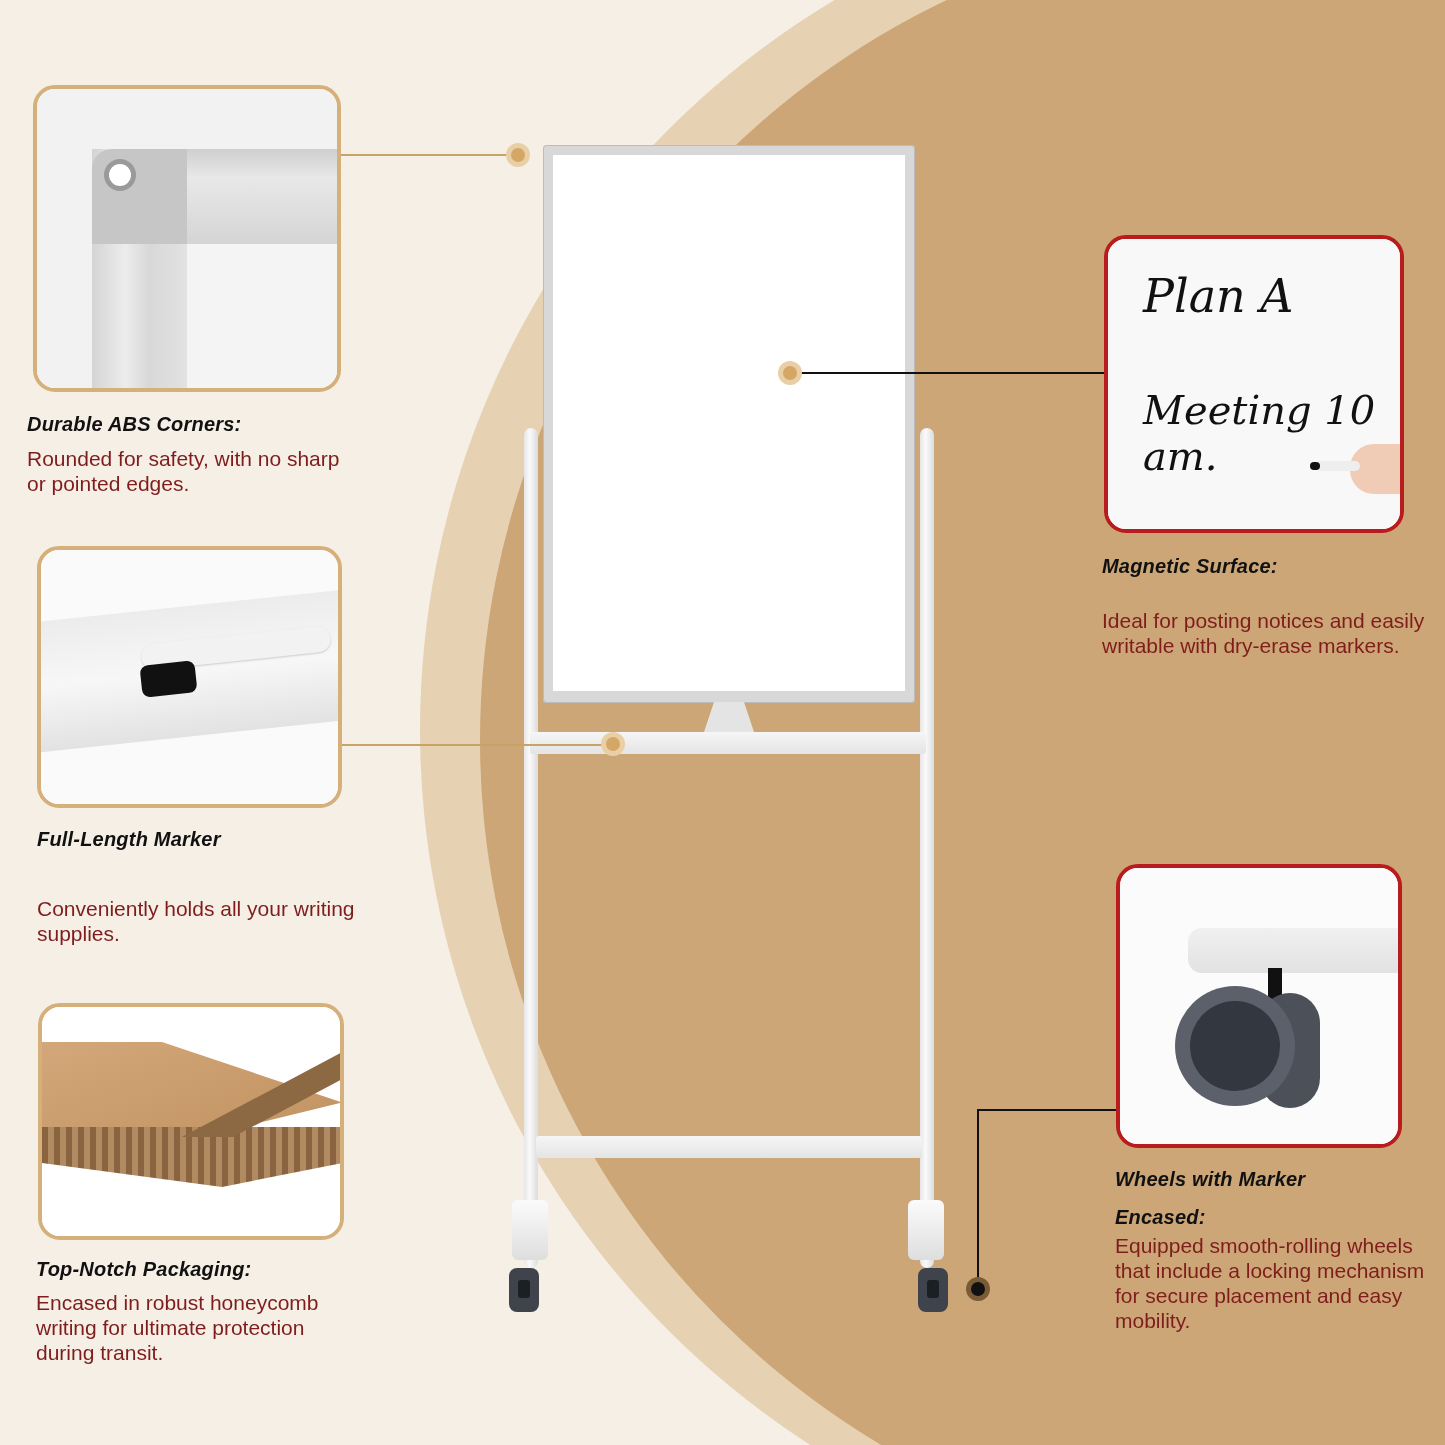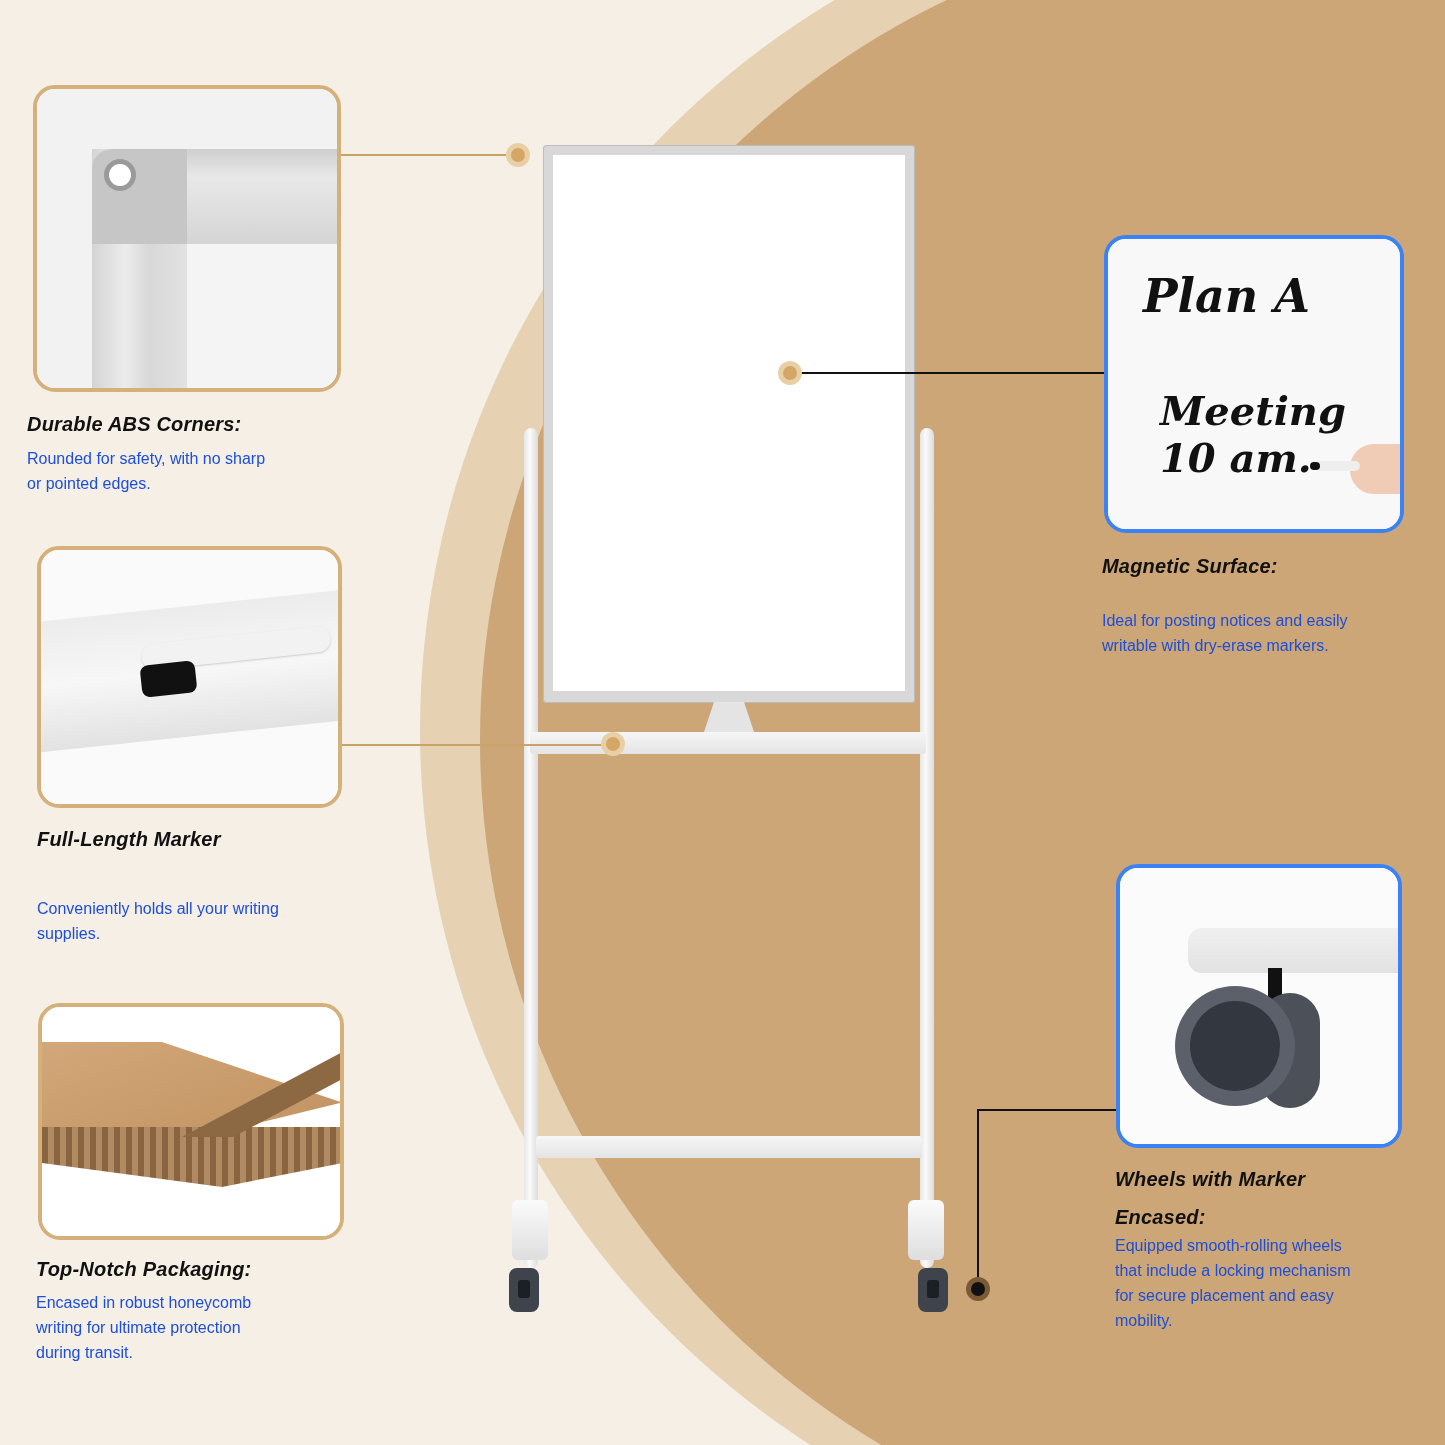--- a/index.html
+++ b/index.html
@@ -5,24 +5,24 @@
   * { box-sizing: border-box; margin: 0; padding: 0; }
   html, body { width: 1445px; height: 1445px; overflow: hidden; }
   body { position: relative; background: #f6efe6; font-family: "Liberation Sans", sans-serif; }
 
   .bg-ring { position: absolute; border-radius: 50%; }
   .bg-ring.outer { left: 420px; top: -120px; width: 1700px; height: 1700px; background: #e6d2b3; }
   .bg-ring.inner { left: 480px; top: -80px; width: 1640px; height: 1640px; background: #cca676; }
 
   .panel { position: absolute; background: #fff; border-radius: 22px; overflow: hidden; }
   .panel.gold { border: 4px solid #d5b07a; }
-  .panel.dark { border: 4px solid #3b82f6; font-weight: bold; }
+  .panel.dark { border: 4px solid #b91c1c; }
 
   .feature-title { position: absolute; font-weight: 700; font-style: italic; font-size: 20px; color: #111; line-height: 38px; letter-spacing: 0.2px; }
-  .feature-desc { position: absolute; font-size: 16px; color: #1d4ed8; line-height: 25px; }
+  .feature-desc { position: absolute; font-size: 21px; color: #7f1d1d; line-height: 25px; }
 
   .connector { position: absolute; height: 2px; }
   .connector.gold { background: #c9a266; }
   .connector.dark { background: #111; }
   .vconn { position: absolute; width: 2px; background: #111; }
 
   .dot { position: absolute; width: 24px; height: 24px; border-radius: 50%; background: #e8cfa6; }
   .dot::after { content: ""; position: absolute; left: 5px; top: 5px; width: 14px; height: 14px; border-radius: 50%; background: #d4a767; }
   .dot.dark { background: #7a5b36; }
   .dot.dark::after { background: #111; }
@@ -51,21 +51,21 @@
   .tray-img .marker-cap { position: absolute; left: 100px; top: 113px; width: 55px; height: 32px; background: #111; border-radius: 8px; transform: rotate(-6deg); }
 
   .pack-img { position: absolute; inset: 0; background: #fff; }
   .pack-img .sheet { position: absolute; left: 0; top: 35px; width: 300px; height: 110px; background: linear-gradient(160deg,#d3a77a,#c0915f); clip-path: polygon(0 0,40% 0,100% 55%,40% 95%,0 100%); }
   .pack-img .core { position: absolute; left: 0; top: 120px; width: 300px; height: 60px; background: repeating-linear-gradient(90deg,#8a6440 0 6px,#b08a60 6px 12px); clip-path: polygon(0 0,100% 0,100% 60%,60% 100%,0 60%); }
   .pack-img .flap { position: absolute; left: 140px; top: 40px; width: 170px; height: 90px; background: #8c6943; clip-path: polygon(0 100%,100% 0,100% 30%,30% 100%); }
 
   .write-img { position: absolute; inset: 0; background: #f8f8f8; }
   .write-img .line { position: absolute; left: 35px; font-family: "DejaVu Serif", serif; font-style: italic; color: #111; }
   .write-img .l1 { top: 30px; font-size: 46px; }
-  .write-img .l2 { top: 148px; font-size: 40px; margin-left: 17px; }
+  .write-img .l2 { top: 148px; font-size: 40px; }
   .write-img .hand { position: absolute; right: -10px; top: 205px; width: 60px; height: 50px; background: #f0cbb5; border-radius: 24px 0 0 24px; }
   .write-img .pen { position: absolute; right: 40px; top: 222px; width: 45px; height: 10px; background: #eee; border-radius: 5px; }
   .write-img .pen-tip { position: absolute; right: 80px; top: 223px; width: 10px; height: 8px; background: #111; border-radius: 4px; }
 
   .wheel-img { position: absolute; inset: 0; background: #fbfbfb; }
   .wheel-img .arm { position: absolute; left: 68px; top: 60px; width: 230px; height: 45px; background: linear-gradient(180deg,#f0f0f0,#e2e2e2); border-radius: 14px 0 0 14px; }
   .wheel-img .stem { position: absolute; left: 148px; top: 100px; width: 14px; height: 40px; background: #111; }
   .wheel-img .tire { position: absolute; left: 55px; top: 118px; width: 120px; height: 120px; border-radius: 50%; background: #5b606b; }
   .wheel-img .hub { position: absolute; left: 70px; top: 133px; width: 90px; height: 90px; border-radius: 50%; background: #33373f; }
   .wheel-img .back { position: absolute; left: 140px; top: 125px; width: 60px; height: 115px; border-radius: 30px; background: #4b5059; }

